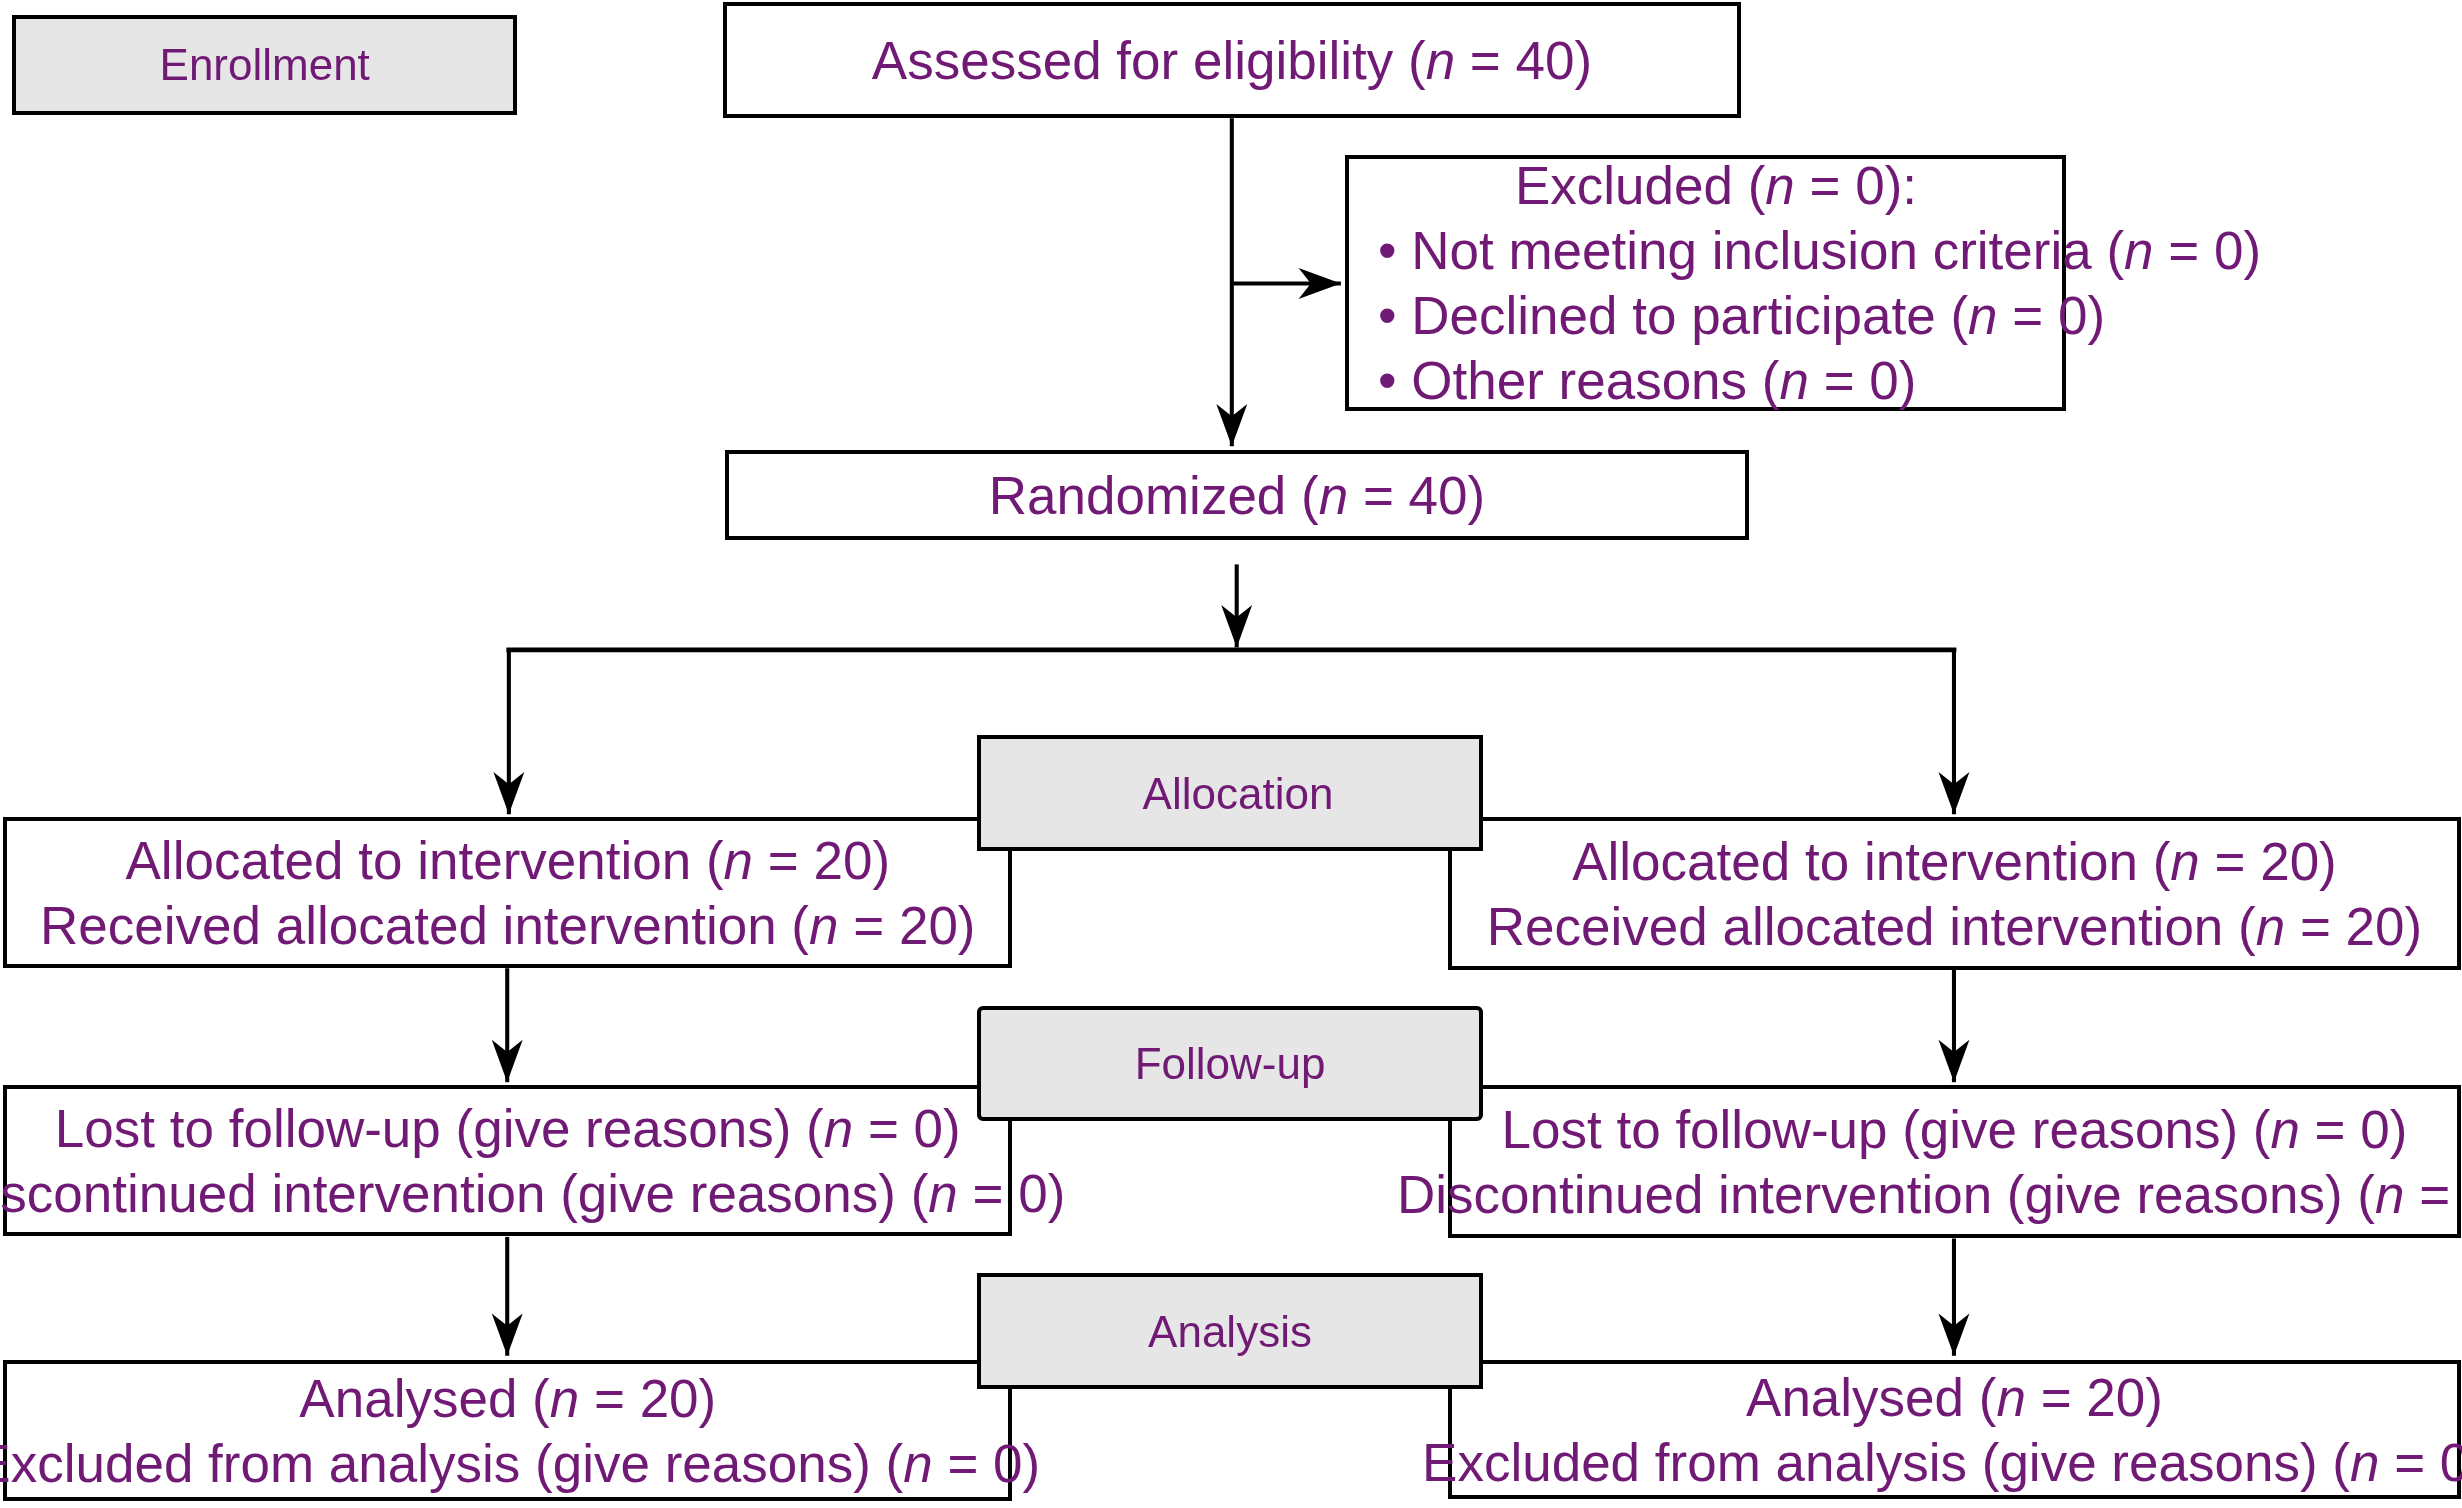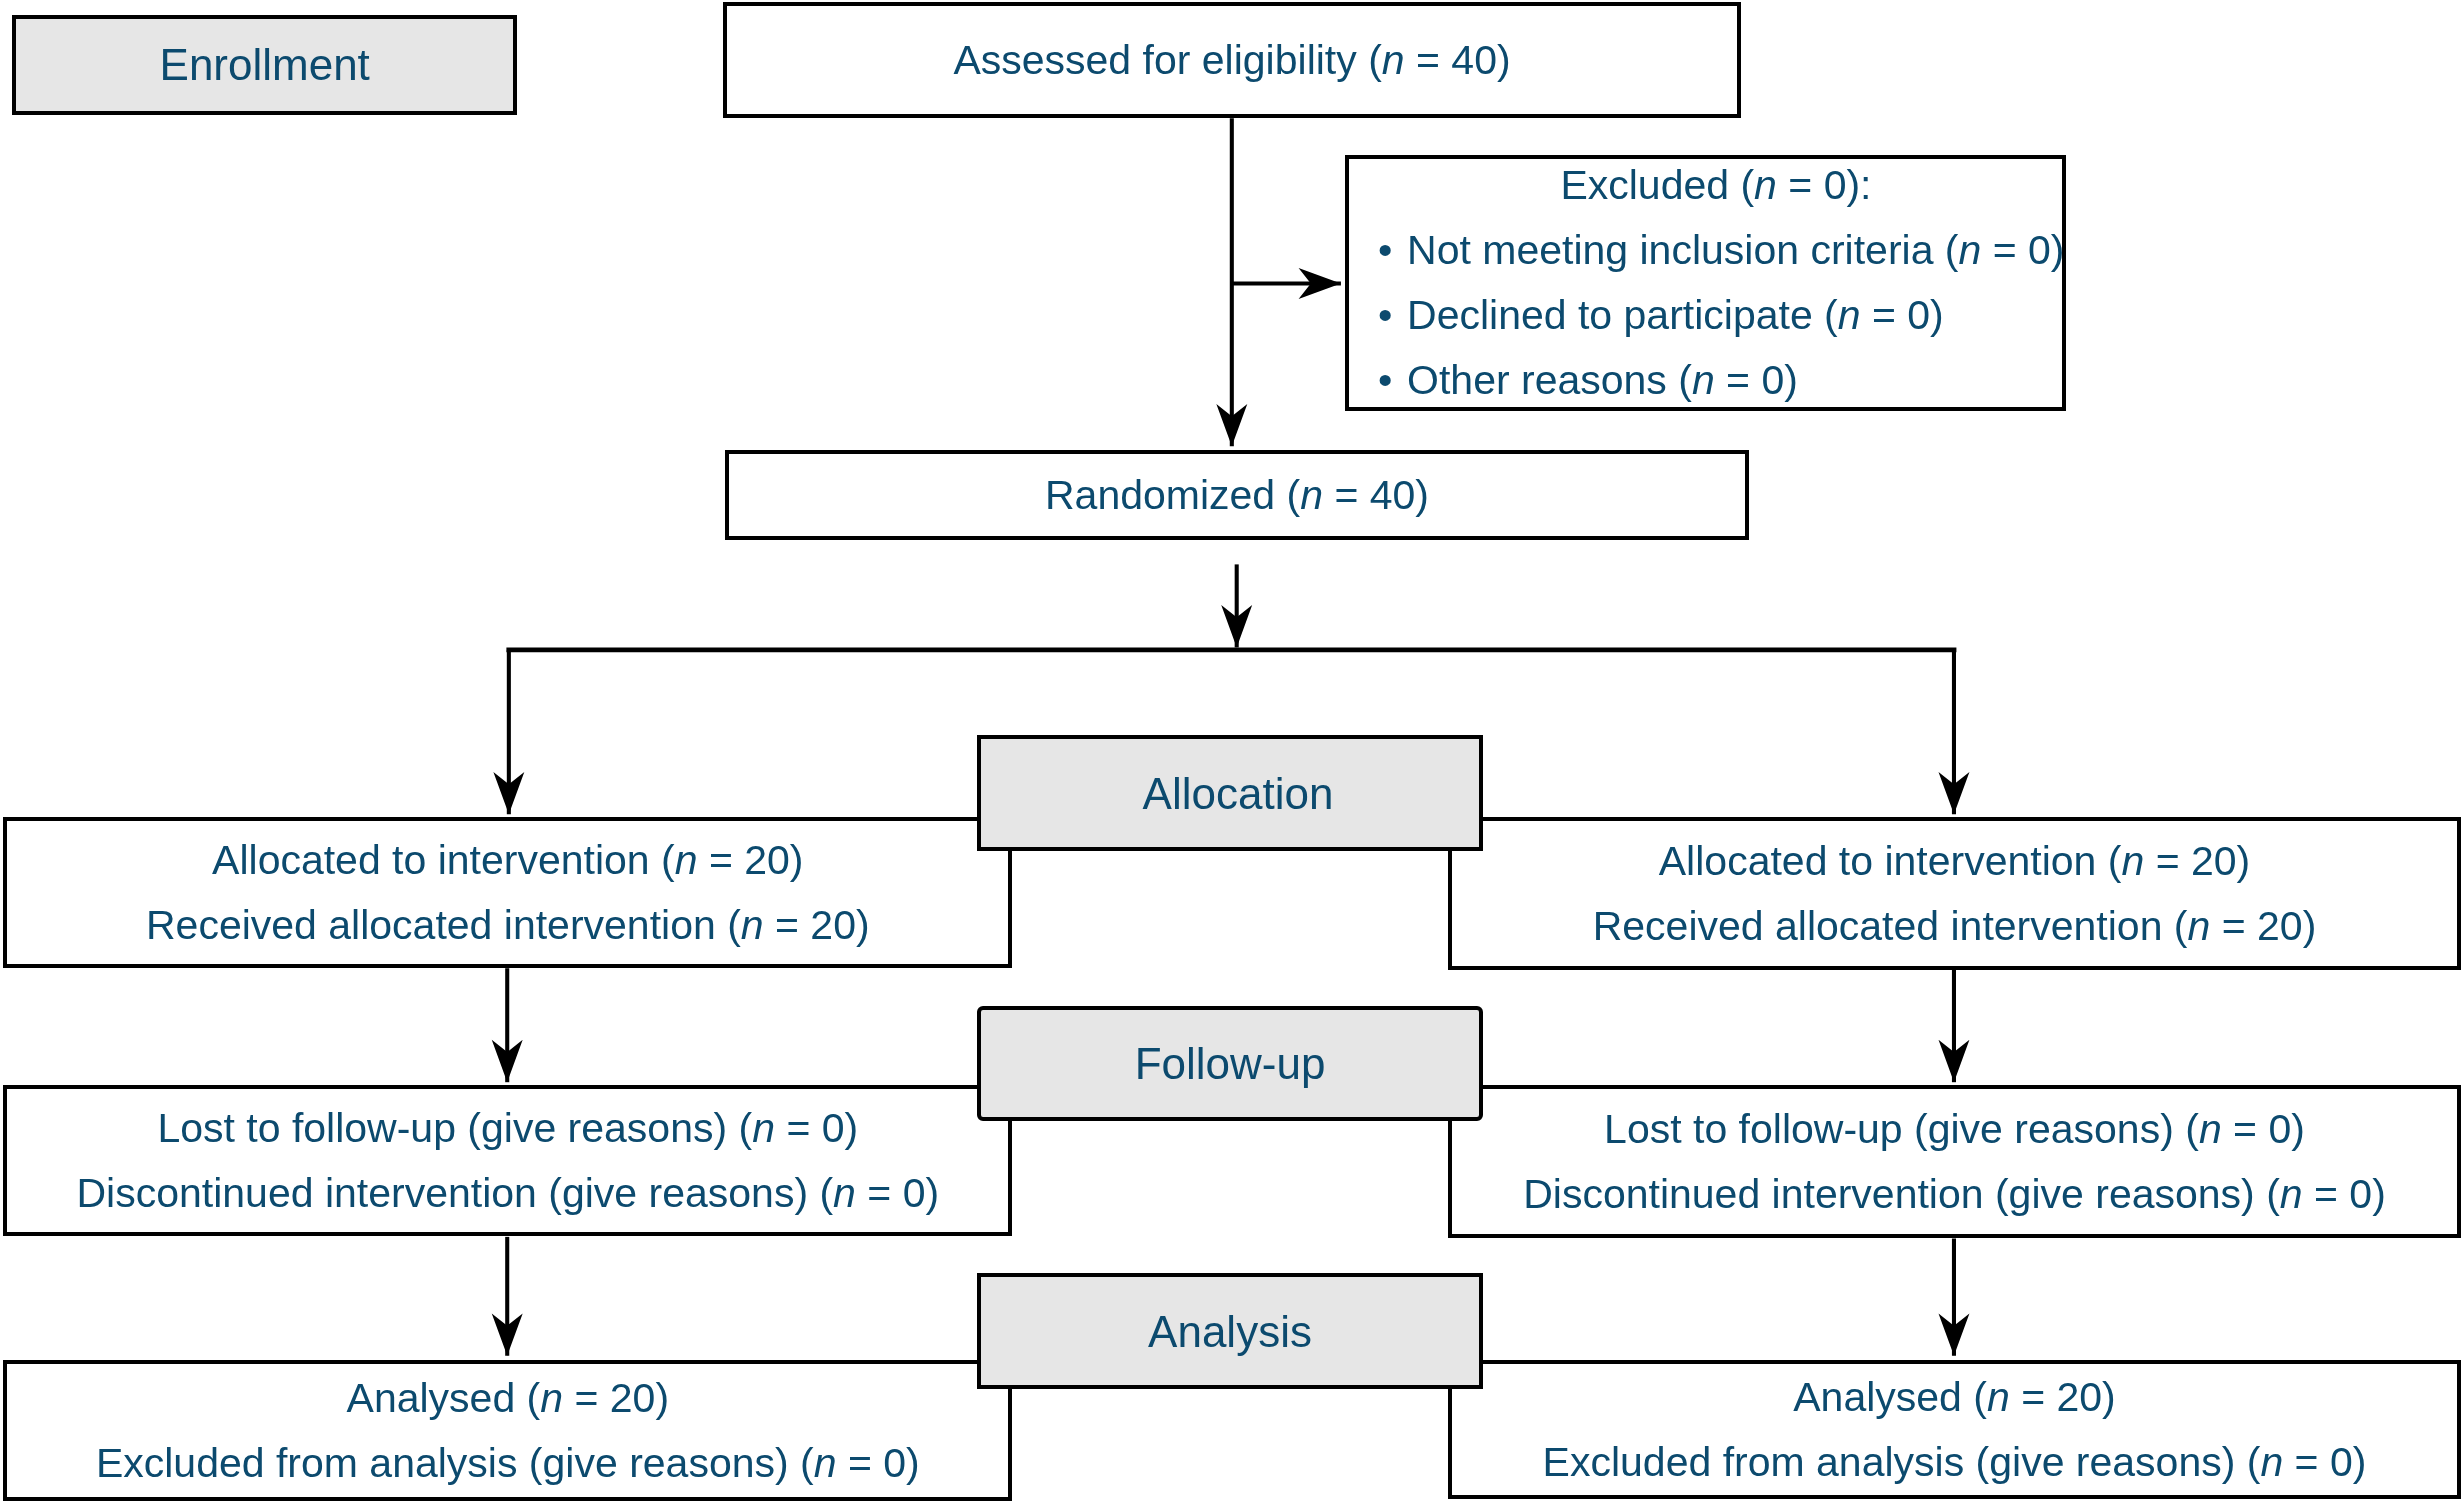--- a/index.html
+++ b/index.html
@@ -6,42 +6,42 @@
     margin: 0;
     padding: 0;
     background: #ffffff;
   }
   .canvas {
     position: relative;
     width: 2462px;
     height: 1509px;
     background: #ffffff;
     font-family: "Liberation Sans", "DejaVu Sans", sans-serif;
-    color: #0c4a6e;
+    color: #701a75;
     overflow: hidden;
   }
   svg.connectors {
     position: absolute;
     left: 0;
     top: 0;
     width: 2462px;
     height: 1509px;
     z-index: 1;
   }
   .box {
     position: absolute;
     box-sizing: border-box;
     border: 4.1px solid #000000;
     background: #ffffff;
     display: flex;
     flex-direction: column;
     align-items: center;
     justify-content: center;
     text-align: center;
-    font-size: 41px;
+    font-size: 53px;
     line-height: 65px;
     z-index: 2;
   }
   .box.stage-label {
     background: #e6e6e6;
     font-size: 44px;
     z-index: 3;
   }
   .box .line {
     white-space: nowrap;

